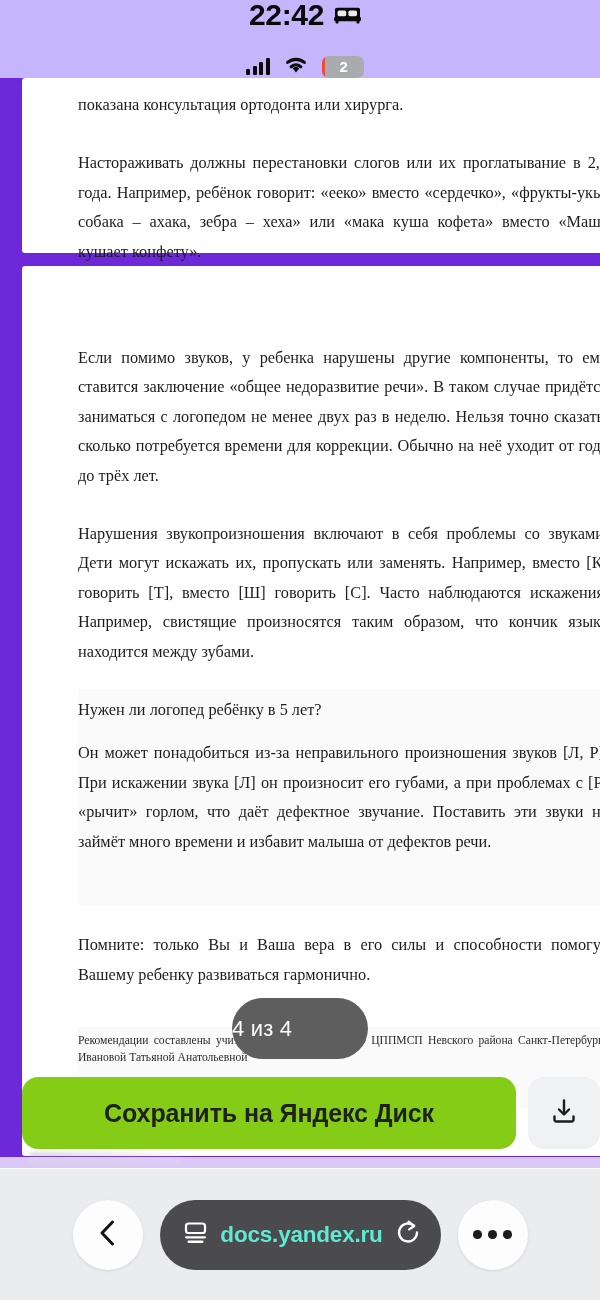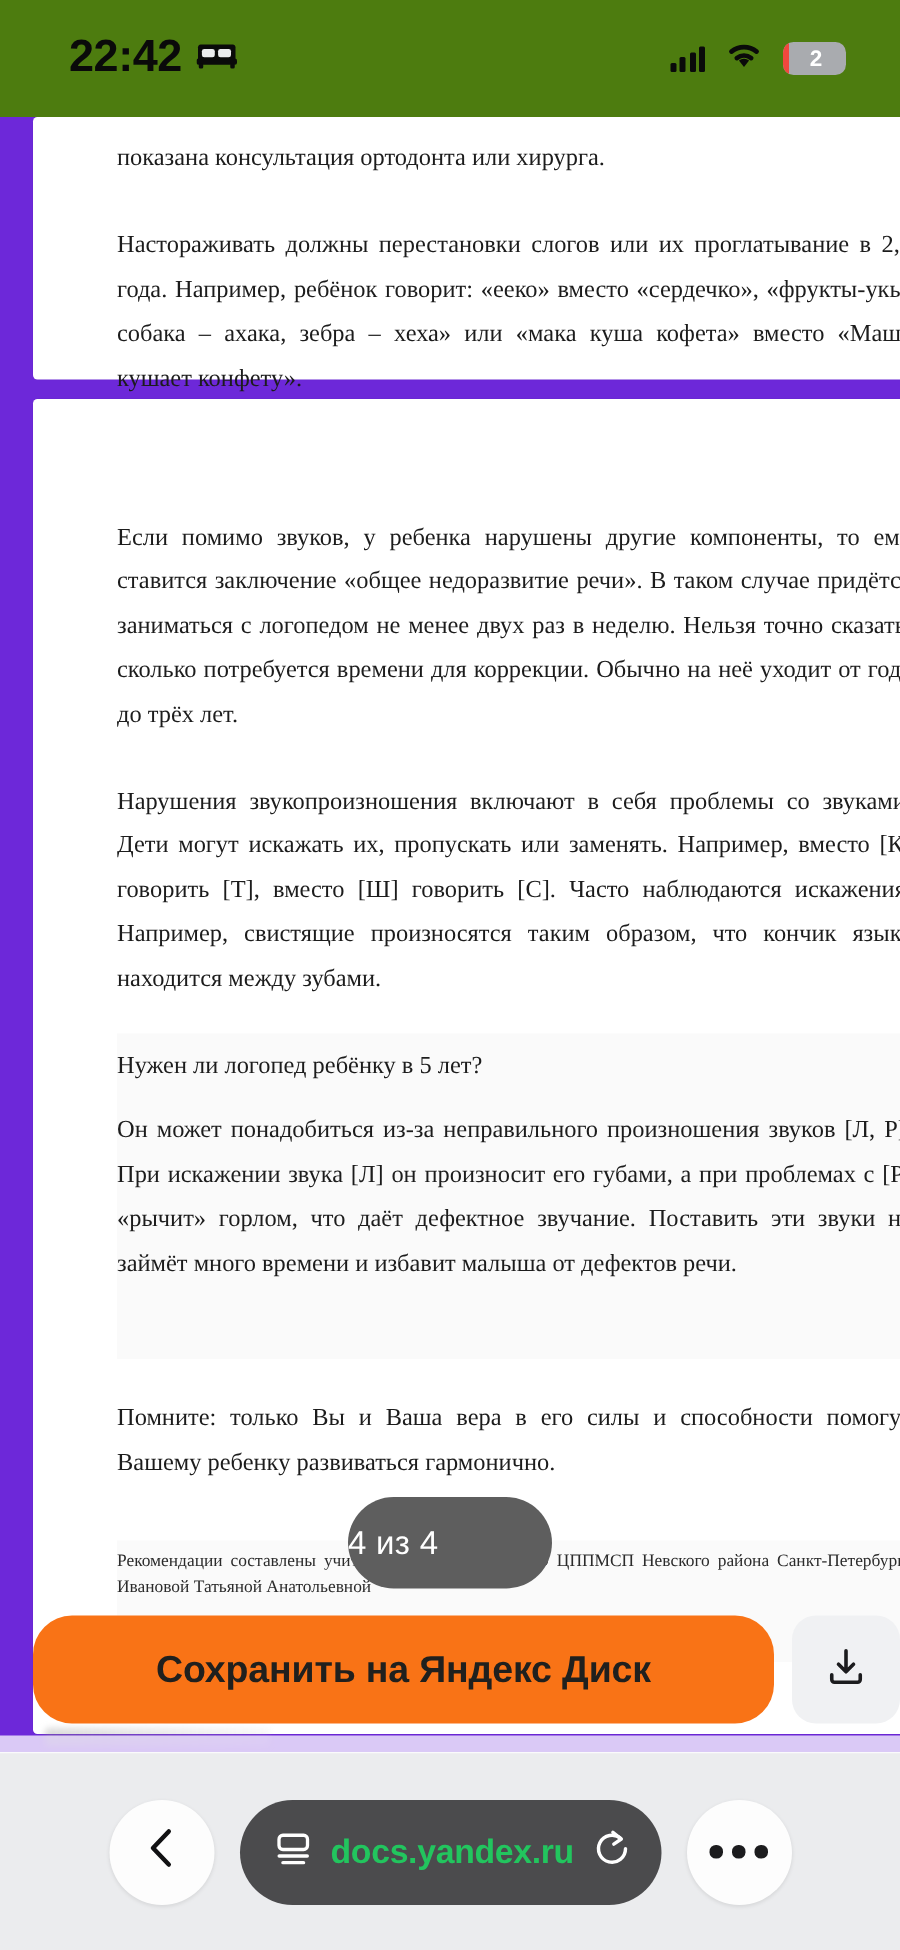--- a/index.html
+++ b/index.html
@@ -14,25 +14,26 @@
     position: relative;
     width: 600px; height: 1300px;
     background: #ebecee;
     overflow: hidden;
   }
 
   
   #statusbar {
     position: absolute; top: 0; left: 0;
     width: 600px; height: 78px;
-    background: #4d7c0f;
+    background: #c4b5fd;
     display: flex; align-items: center;
     justify-content: space-between;
     padding: 0 36px 0 46px;
     z-index: 5;
+    flex-direction: column;
   }
   .sb-left { display: flex; align-items: center; gap: 10px; }
   .sb-time {
     font-size: 30px; font-weight: bold; color: #0a0a0a;
     letter-spacing: -0.3px;
     line-height: 1;
     padding-bottom: 2px;
   }
   .bed-icon { display: block; }
   .sb-right { display: flex; align-items: center; gap: 13px; }
@@ -120,23 +121,23 @@
     position: absolute;
     top: 1070px; left: 0;
     width: 600px; height: 86px;
     z-index: 6;
     display: flex; align-items: center;
     padding-left: 22px;
     gap: 12px;
   }
   #save-btn {
     width: 534px; height: 72px;
-    background: #f97316;
+    background: #84cc16;
     border: none;
-    border-radius: 26px;
+    border-radius: 16px;
     color: #20201e;
     font-family: "Liberation Sans", sans-serif;
     font-size: 25px; font-weight: bold;
     letter-spacing: -0.1px;
     cursor: pointer;
   }
   #download-btn {
     flex: none;
     width: 72px; height: 72px;
     background: #f0f1f3;
@@ -188,21 +189,21 @@
     width: 281px; height: 70px;
     border-radius: 35px;
     background: #4b4b4d;
     display: flex; align-items: center;
     justify-content: space-between;
     padding: 0 20px 0 22px;
     cursor: pointer;
     flex: none;
   }
   #url-text {
-    color: #22c55e;
+    color: #5eead4;
     font-size: 22.5px;
     font-weight: bold;
     letter-spacing: -0.2px;
     flex: 1;
     text-align: center;
     padding: 0 4px;
   }
   .dots { display: flex; gap: 6.5px; }
   .dots i { width: 8.5px; height: 8.5px; border-radius: 50%; background: #1c1c1e; display: block; }
 </style>

